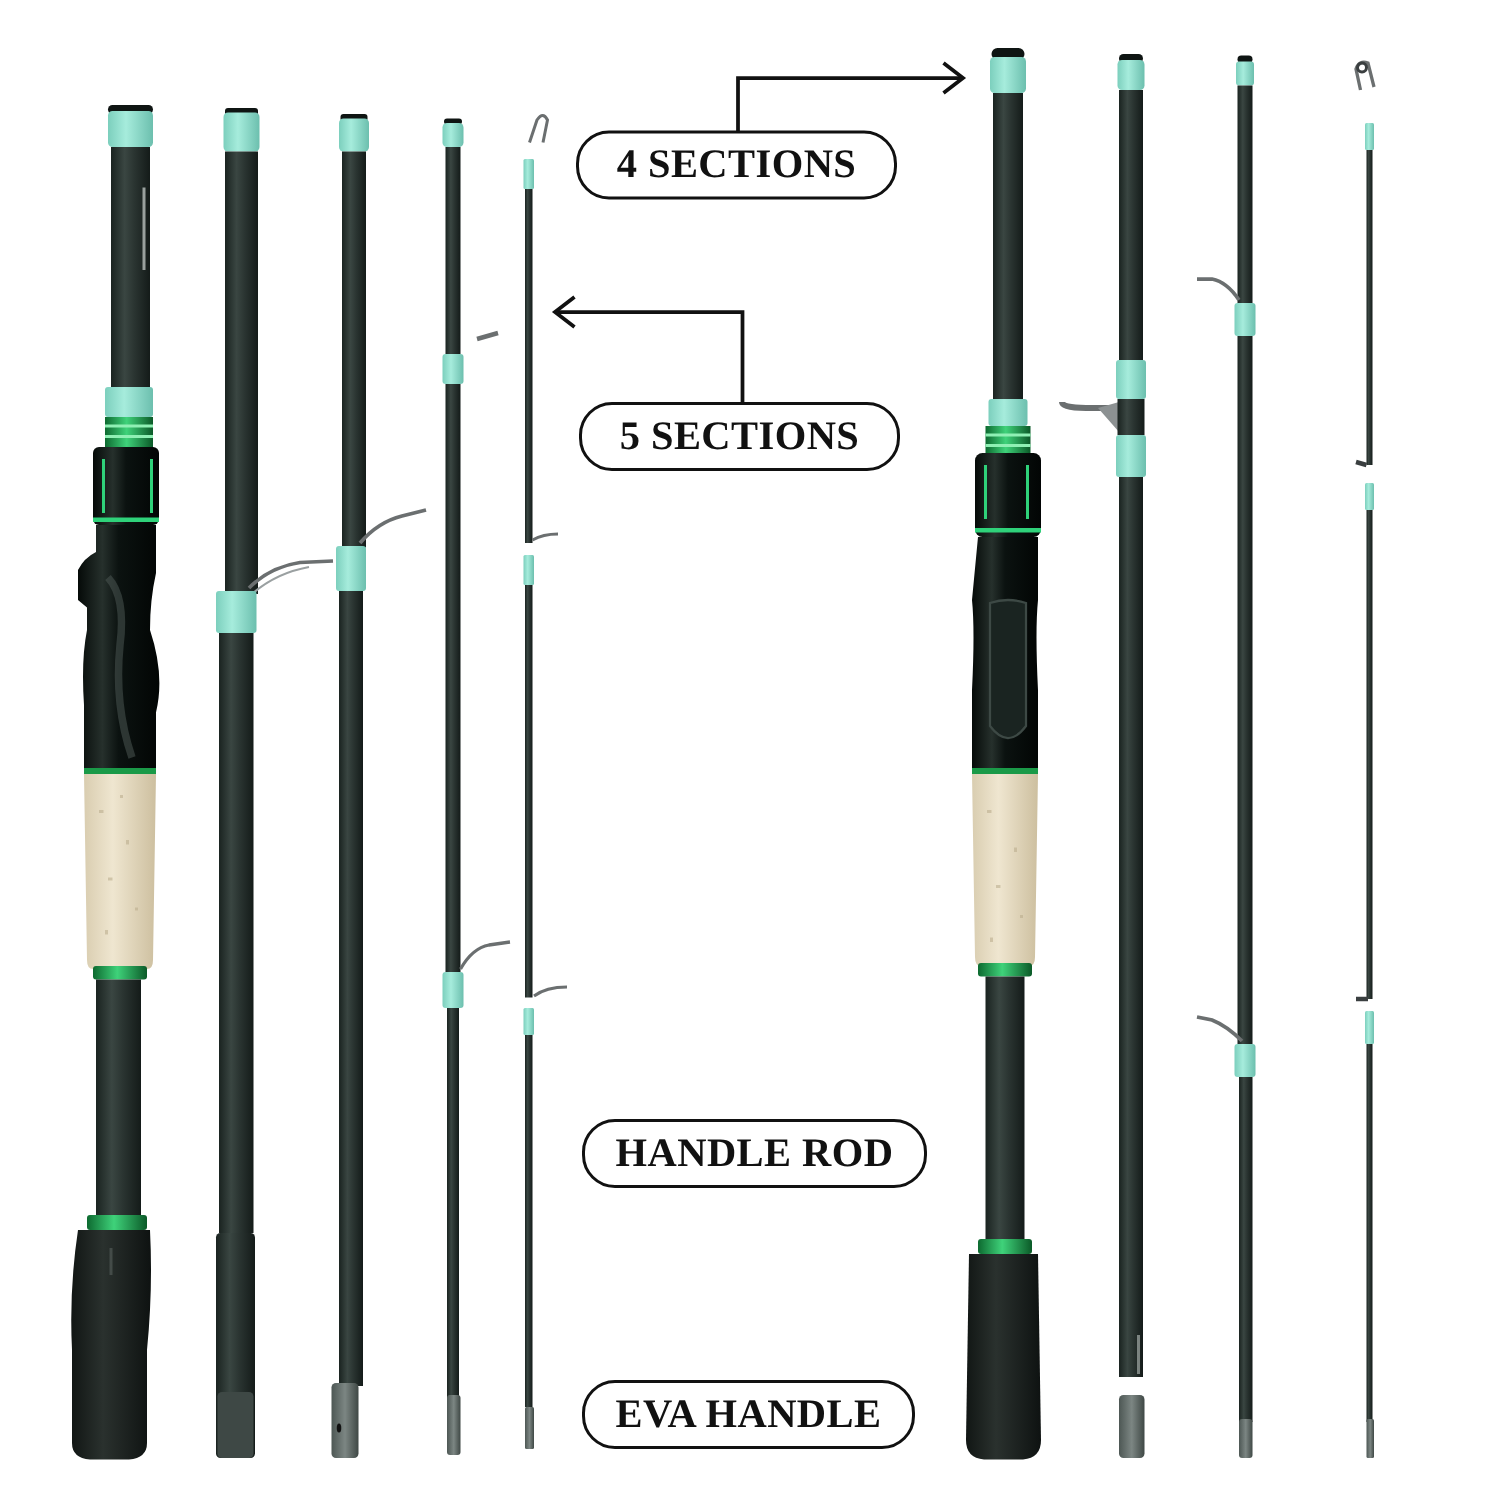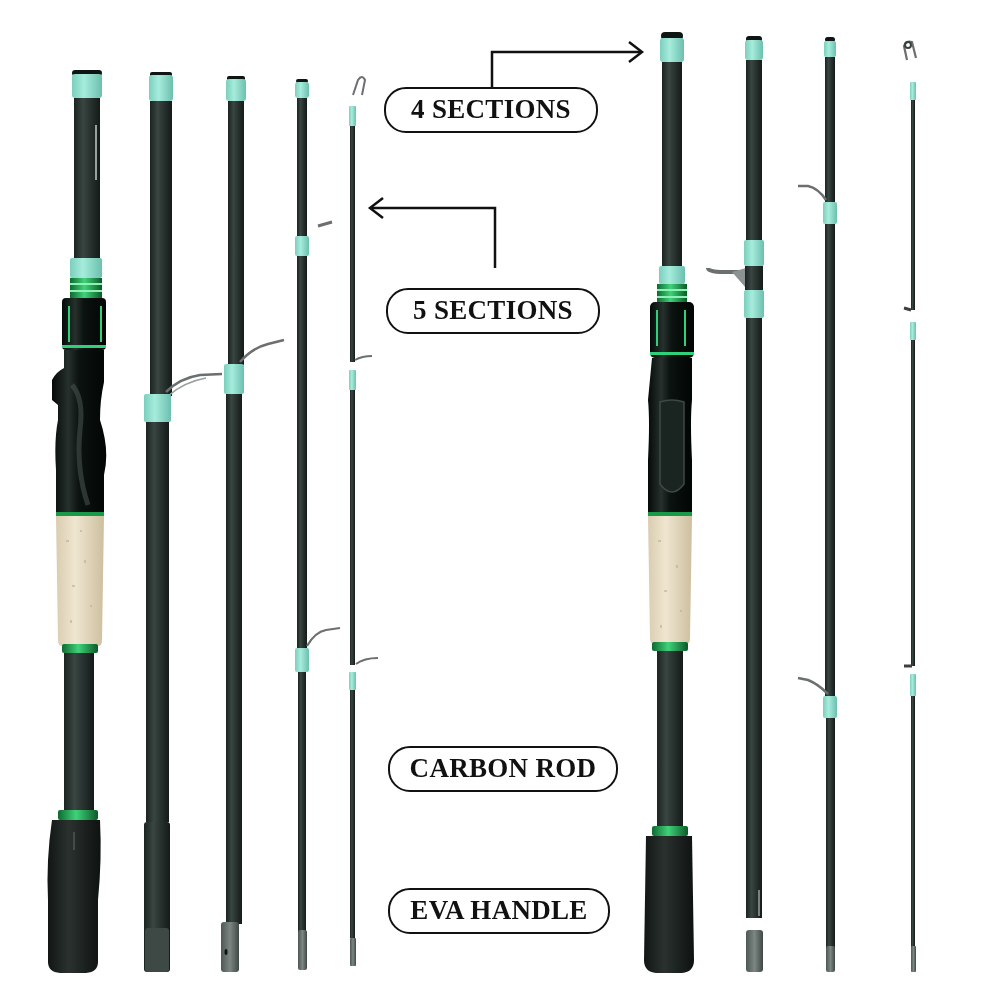--- a/index.html
+++ b/index.html
@@ -240,16 +240,16 @@
       <path d="M629,42 L642,52 L629,62"></path>
     </g>
     <g stroke="#111" stroke-width="2.5" fill="none">
       <path d="M495,268 L495,208 L372,208"></path>
       <path d="M383,198 L370,208 L383,218"></path>
     </g>
   </svg>
 
   
   <div class="label" style="left:384px; top:87px; width:214px;">4 SECTIONS</div>
-  <div class="label" style="left:386px; top:268px; width:214px;margin-top:20px;">5 SECTIONS</div>
-  <div class="label" style="left:388px; top:746px; width:230px;">CARBON ROD</div>
-  <div class="label" style="left:388px; top:888px; width:222px;">EVA HANDLE</div>
+  <div class="label" style="left:386px; top:268px; width:214px;">5 SECTIONS</div>
+  <div class="label" style="left:388px; top:746px; width:230px;">HANDLE ROD</div>
+  <div class="label" style="left:388px; top:920px; width:222px;">EVA HANDLE</div>
 </div>
 
 </body></html>

